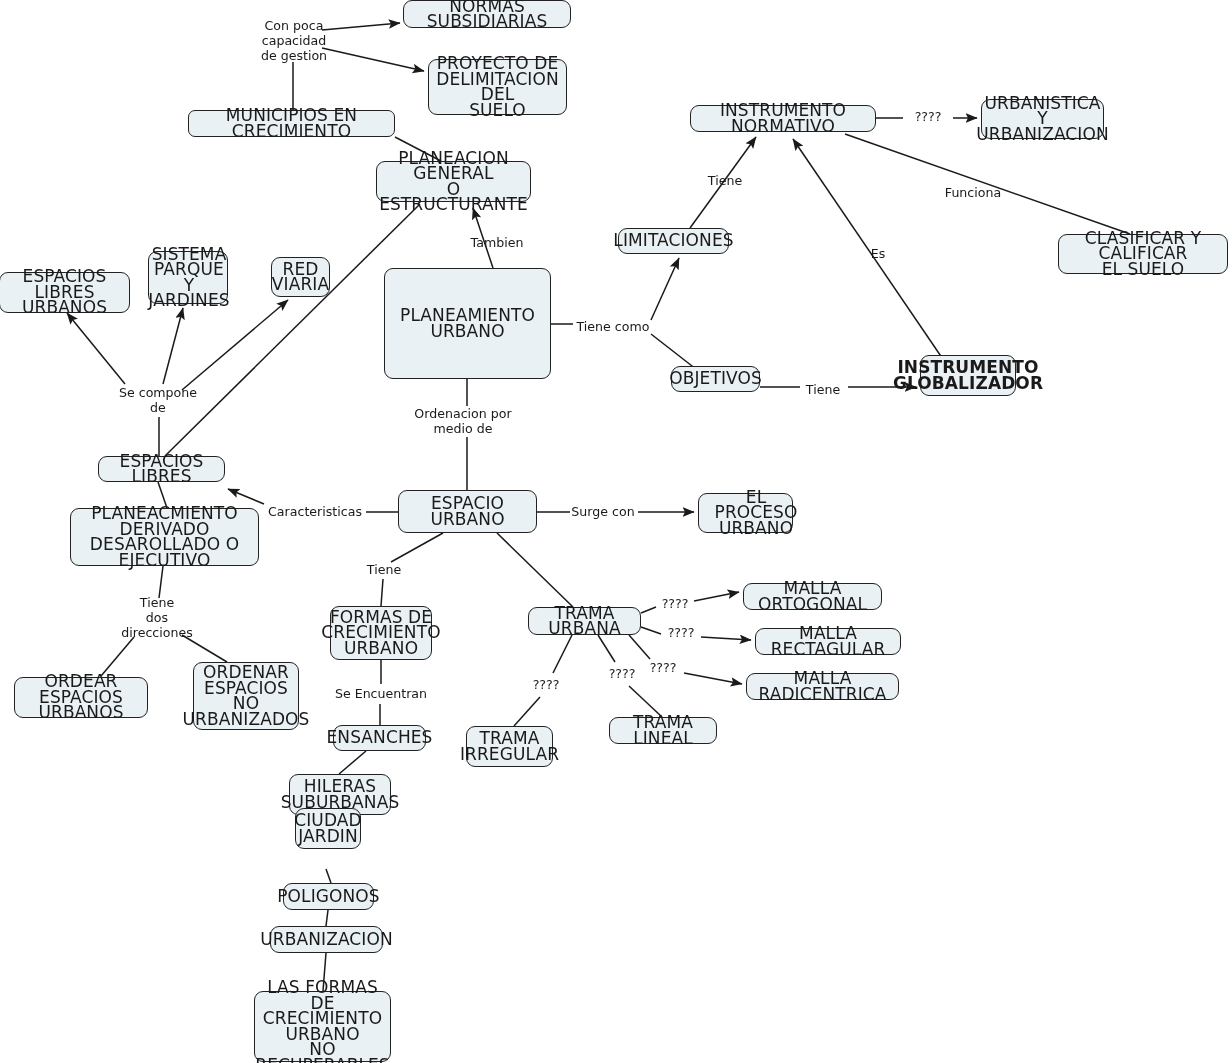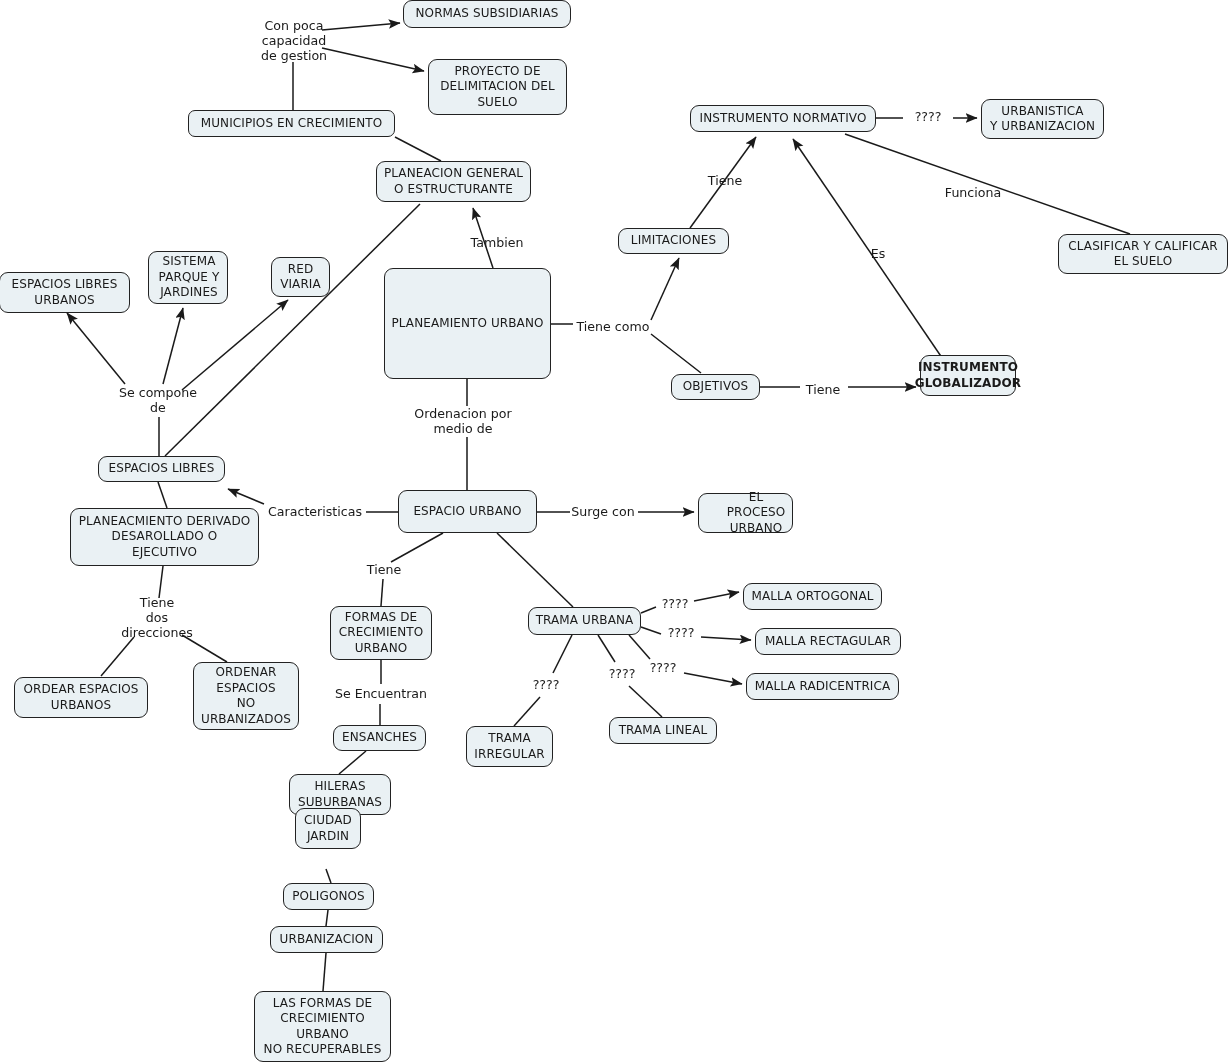--- a/index.html
+++ b/index.html
@@ -11,21 +11,21 @@
     position:absolute;
     box-sizing:border-box;
     background:#eaf1f4;
     border:1.4px solid #222222;
     border-radius:9px;
     display:flex;
     align-items:center;
     justify-content:center;
     text-align:center;
     color:#1a1a1a;
-    font-size:12px;
+    font-size:17px;
     line-height:15.5px;
     letter-spacing:0.1px;
     white-space:pre-line;
     padding:2px 6px;
     z-index:2;
   }
   .lbl{
     position:absolute;
     color:#1a1a1a;
     font-size:12.6px;
@@ -110,21 +110,21 @@
       <div class="node" style="left: 1058px; top: 234px; width: 170px; height: 40px;">CLASIFICAR Y CALIFICAR
 EL SUELO</div>
       <div class="node" style="left: -1px; top: 272px; width: 131px; height: 41px;">ESPACIOS LIBRES
 URBANOS</div>
       <div class="node" style="left: 148px; top: 251px; width: 80px; height: 53px; padding-left: 8px;">SISTEMA
 PARQUE Y
 JARDINES</div>
       <div class="node" style="left: 271px; top: 257px; width: 59px; height: 40px;">RED
 VIARIA</div>
       <div class="node" style="left: 384px; top: 268px; width: 167px; height: 111px;">PLANEAMIENTO URBANO</div>
-      <div class="node" style="left: 671px; top: 374px; width: 89px; height: 26px;">OBJETIVOS</div>
+      <div class="node" style="left: 671px; top: 366px; width: 89px; height: 26px;">OBJETIVOS</div>
       <div class="node" style="left: 920px; top: 355px; width: 96px; height: 41px; font-weight: bold;">INSTRUMENTO
 GLOBALIZADOR</div>
       <div class="node" style="left: 98px; top: 456px; width: 127px; height: 26px;">ESPACIOS LIBRES</div>
       <div class="node" style="left: 398px; top: 490px; width: 139px; height: 43px;">ESPACIO URBANO</div>
       <div class="node" style="left: 698px; top: 493px; width: 95px; height: 40px; padding-left: 27px;">EL PROCESO
 URBANO</div>
       <div class="node" style="left: 70px; top: 508px; width: 189px; height: 58px;">PLANEACMIENTO DERIVADO
 DESAROLLADO O
 EJECUTIVO</div>
       <div class="node" style="left: 528px; top: 607px; width: 113px; height: 28px;">TRAMA URBANA</div>

